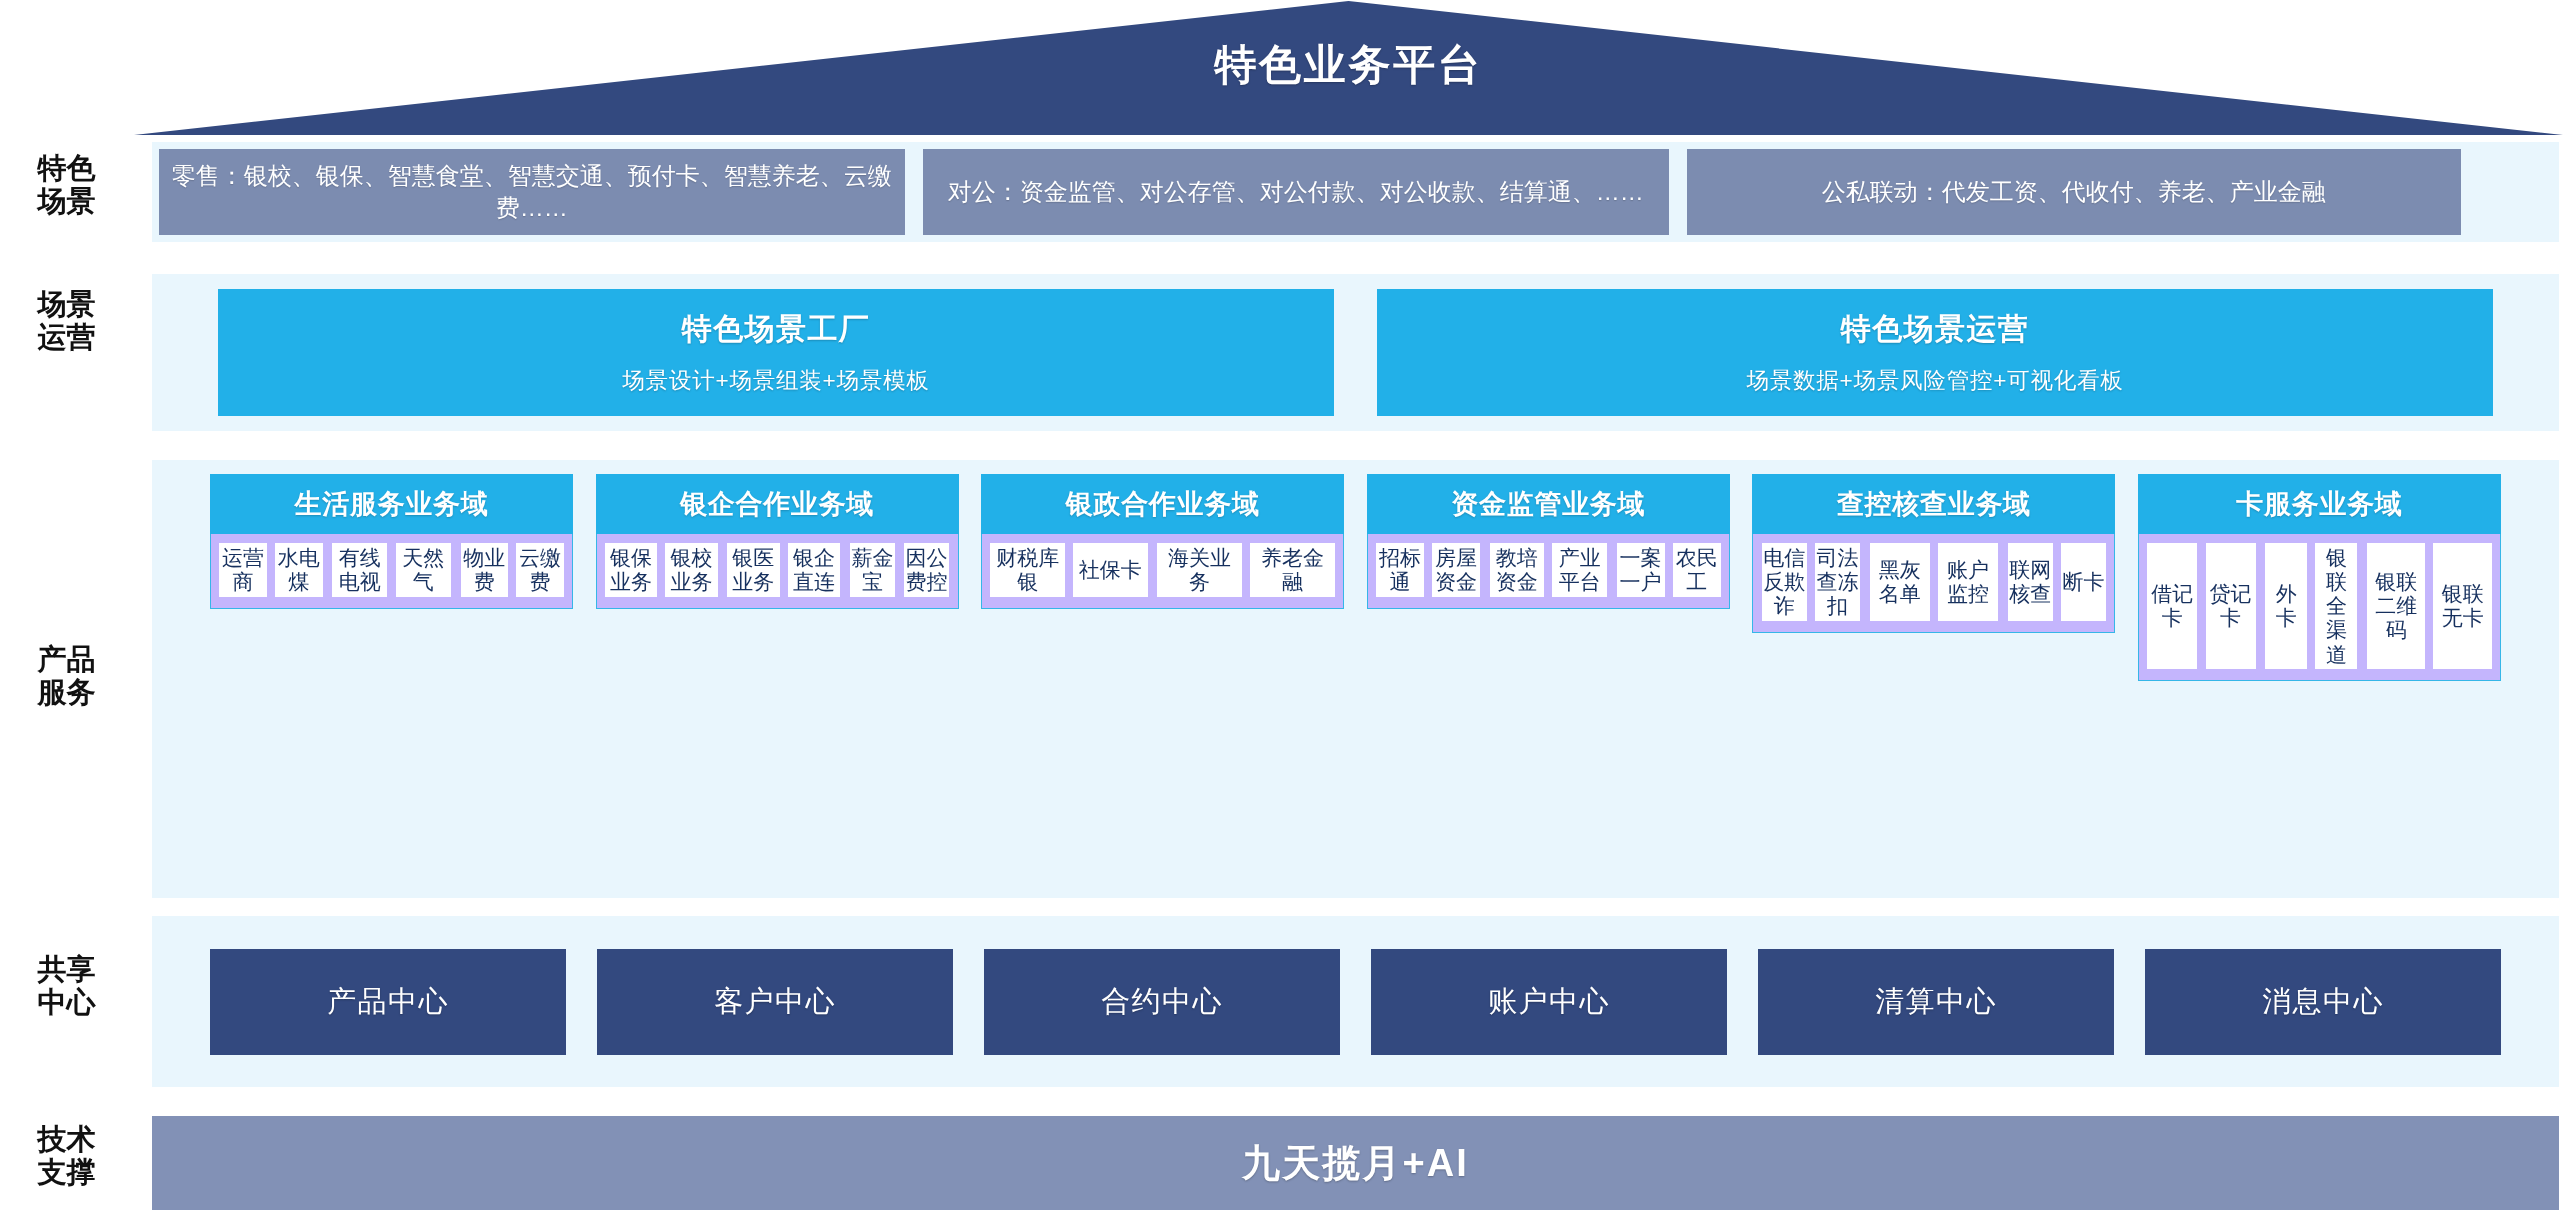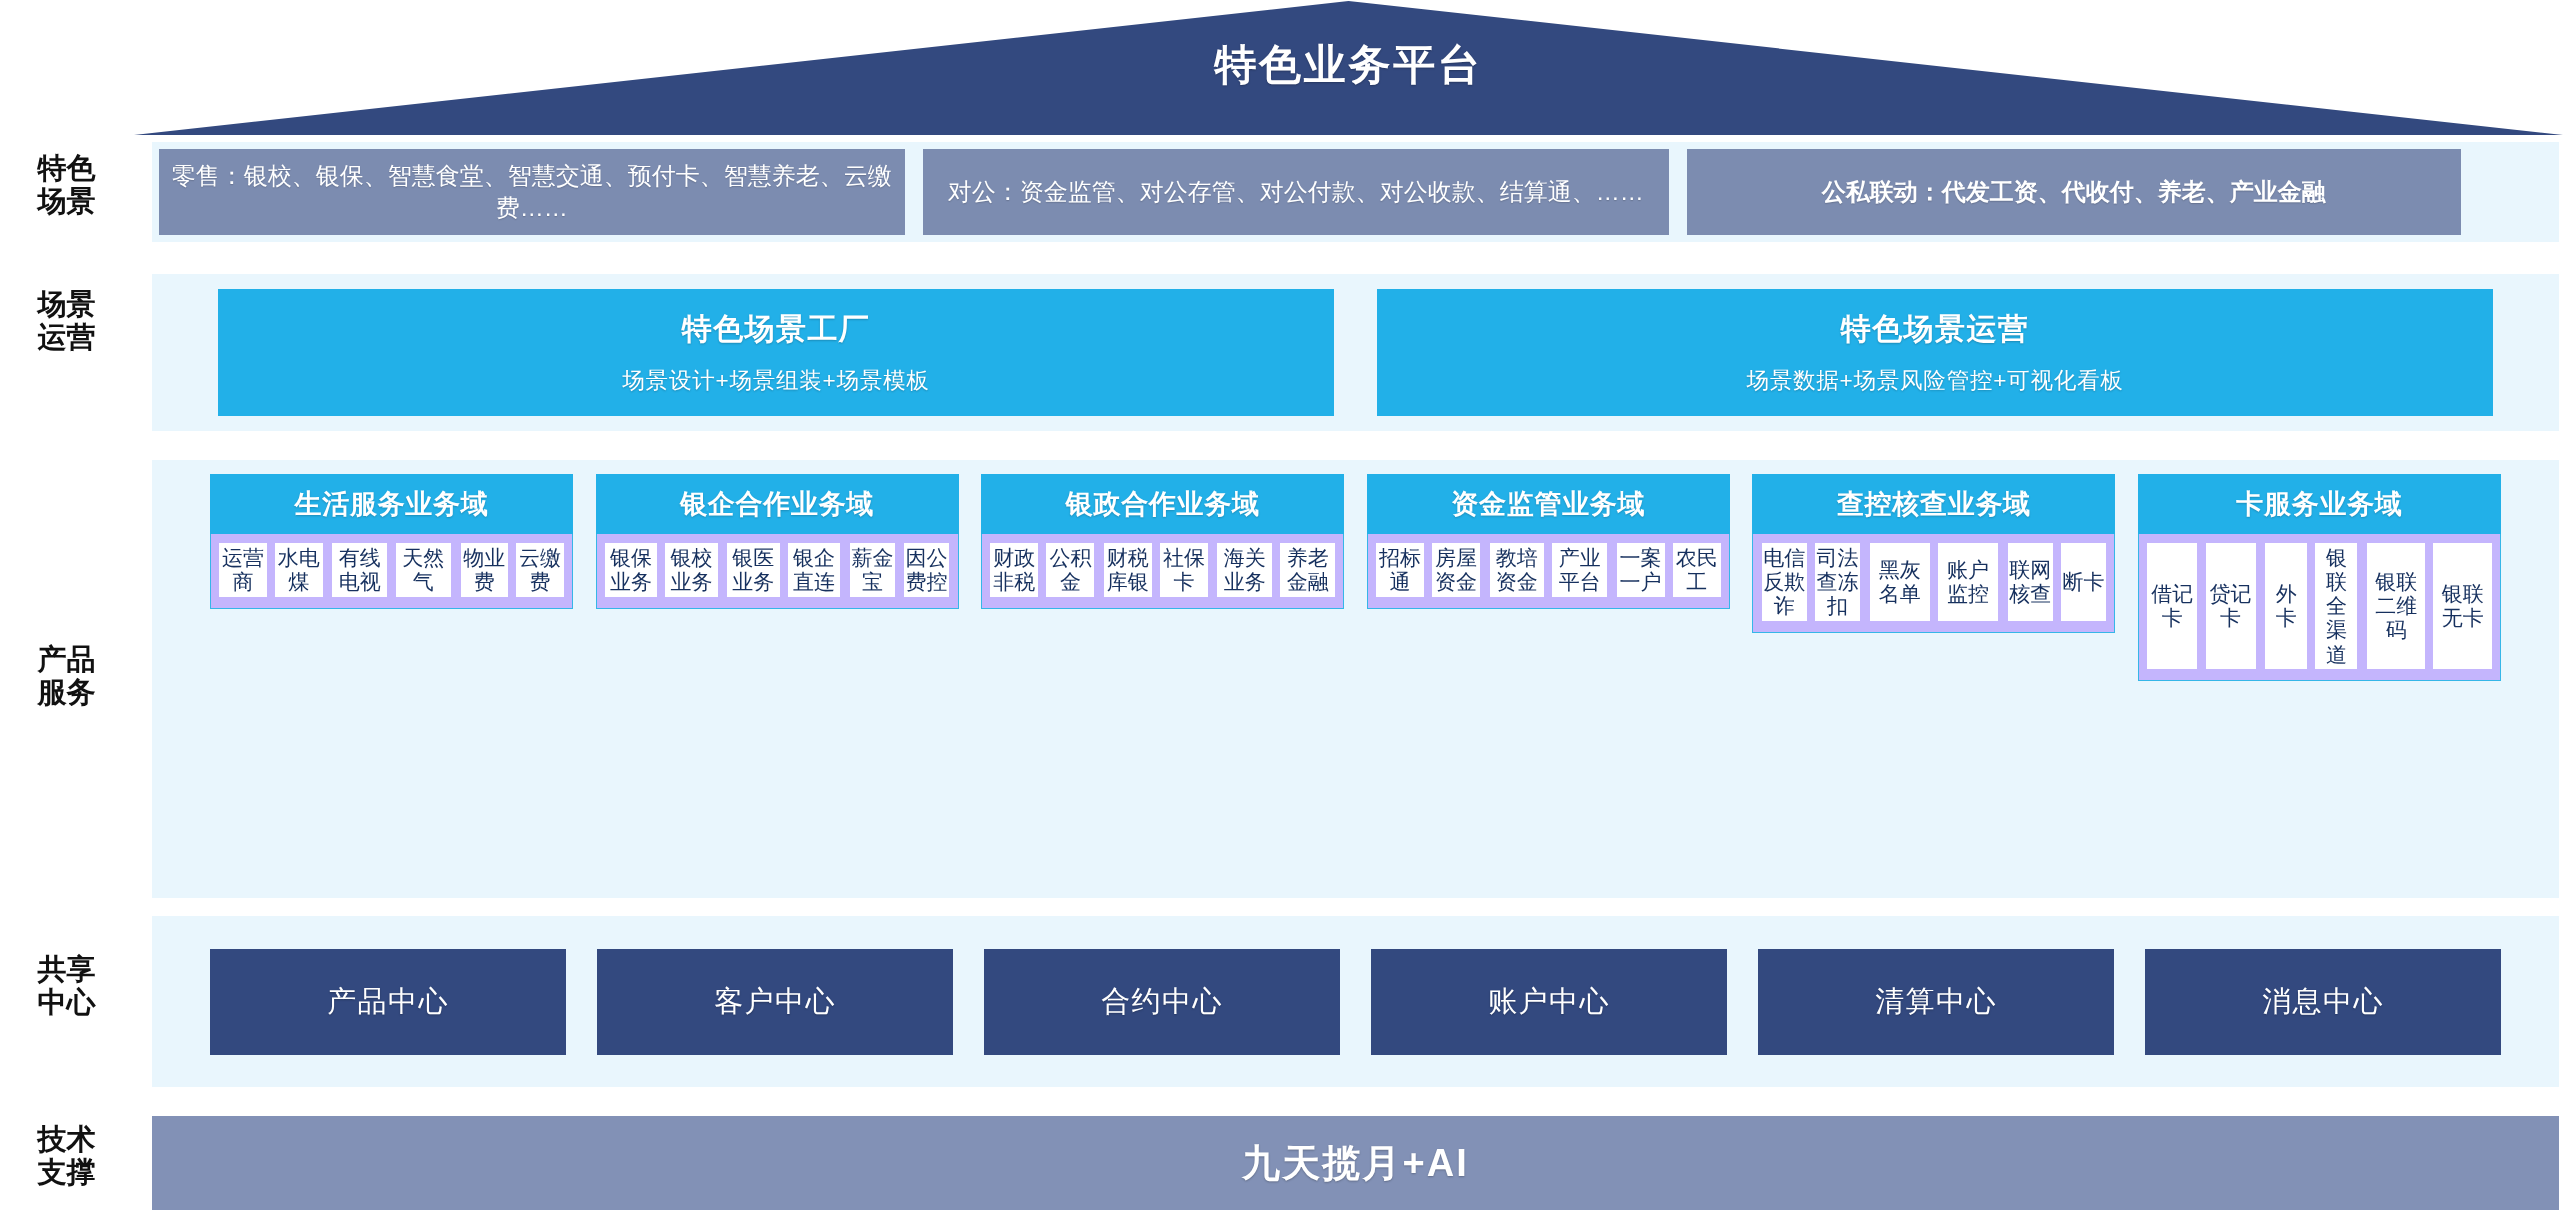--- a/index.html
+++ b/index.html
@@ -36,21 +36,21 @@
   .scn-box{
     background:#7c8cb0;color:#fff;
     display:flex;align-items:center;justify-content:center;
     text-align:center;height:86px;
     font-size:24px;line-height:1.32;font-weight:500;
     padding:0 12.3px;box-sizing:border-box;
     text-shadow:0 0.7px 1.4px rgba(0,0,0,.18);
   }
   .scn-box.b1{flex:0 0 746px;}
   .scn-box.b2{flex:0 0 746px;}
-  .scn-box.b3{flex:0 0 774px;font-weight:bold;}
+  .scn-box.b3{flex:0 0 774px;}
 
   
   .ops-panel{left:152px;top:274px;width:2407px;height:157px;}
   .ops-flex{position:absolute;left:152px;top:274px;width:2407px;height:157px;
             display:flex;align-items:center;justify-content:space-between;
             padding:0 66px;box-sizing:border-box;border-radius:8px;}
   .ops-box{
     background:#22b0e8;color:#fff;width:1116px;height:127px;
     display:flex;flex-direction:column;align-items:center;justify-content:center;
     text-shadow:0 1.4px 2.1px rgba(0,0,0,.22);
@@ -192,24 +192,20 @@
           <div class="cell">薪金宝</div>
           <div class="cell">因公费控</div>
         </div>
       </div>
     </div>
 
     <div class="domain-col">
       <div class="domain-head">银政合作业务域</div>
       <div class="domain-body">
         <div class="domain-row">
-          <div class="cell">财政非税</div>
-          <div class="cell">公积金</div>
-        </div>
-        <div class="domain-row">
           <div class="cell">财税库银</div>
           <div class="cell">社保卡</div>
         </div>
         <div class="domain-row">
           <div class="cell">海关业务</div>
           <div class="cell">养老金融</div>
         </div>
       </div>
     </div>
 

